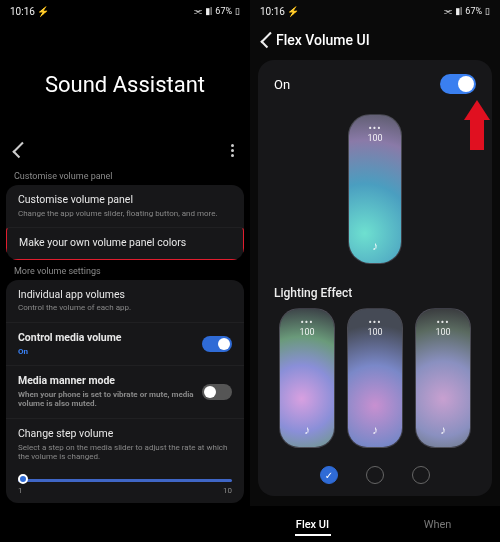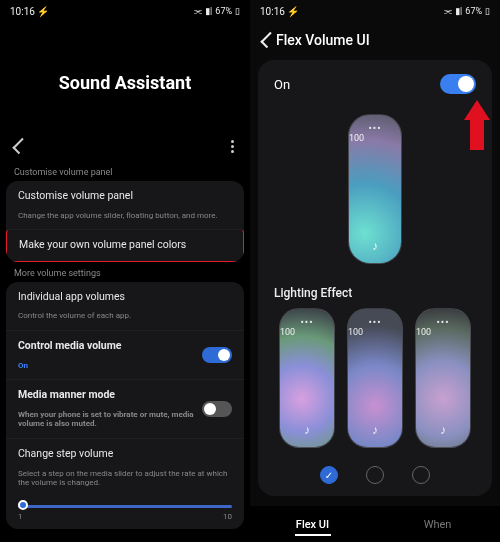--- a/index.html
+++ b/index.html
@@ -7,33 +7,33 @@
   .screen { width: 250px; height: 542px; background: #000; position: relative; overflow: hidden; color: #fff; }
   .screen.right { background: #0a0a0a; }
 
   
   .status { height: 22px; display: flex; justify-content: space-between; align-items: center; padding: 0 10px; font-size: 10px; color: #eee; }
   .status .left { }
   .status .right-icons { display: flex; gap: 3px; align-items: center; }
   .status .right-icons span { font-size: 9px; }
 
   
-  .big-title { text-align: center; font-size: 18px; font-weight: 700; color: #fff; padding: 50px 0 40px 0; }
+  .big-title { text-align: center; font-size: 22px; font-weight: 400; color: #fff; padding: 50px 0 40px 0; }
   .navrow { display: flex; justify-content: space-between; align-items: center; padding: 0 16px; margin: 6px 0 14px 0; }
   .navrow .chevron { width: 9px; height: 14px; border-left: 2px solid #ccc; border-bottom: 2px solid #ccc; transform: rotate(45deg); }
   .navrow .kebab { display: flex; flex-direction: column; gap: 2px; }
   .navrow .kebab i { width: 3px; height: 3px; border-radius: 50%; background: #ccc; display: block; }
 
   .section-label { font-size: 9px; color: #8a8a8a; padding: 0 14px 4px 14px; }
 
   .card { background: #171719; margin: 0 6px 6px 6px; border-radius: 12px; overflow: hidden; }
   .row { padding: 9px 12px; }
   .row + .row { border-top: 1px solid rgba(255,255,255,0.04); }
   .row-title { font-size: 10.5px; color: #e8e8e8; display: block; line-height: 1.2; }
-  .row-sub { font-size: 8px; color: #888; display: block; margin-top: 8px; line-height: 1.2; }
+  .row-sub { font-size: 8px; color: #888; display: block; margin-top: 2px; line-height: 1.2; }
   .row-sub.accent { color: #3b82f6; }
   .row.flex { display: flex; justify-content: space-between; align-items: center; gap: 8px; font-weight: bold; }
   .row .txt { flex: 1; min-width: 0; }
 
   .highlight { border: 1.5px solid #e11d2e; border-radius: 4px; }
 
   .toggle { width: 30px; height: 16px; border-radius: 10px; position: relative; flex-shrink: 0; }
   .toggle.on { background: #2f6bd6; }
   .toggle.off { background: #555; }
   .toggle .knob { width: 12px; height: 12px; border-radius: 50%; background: #fff; position: absolute; top: 2px; }
@@ -58,21 +58,21 @@
 
   .preview-area { display: flex; justify-content: center; padding: 6px 0 18px 0; }
   .vol-panel { width: 54px; height: 150px; border-radius: 22px; background: linear-gradient(180deg, rgba(60,60,70,0.95), rgba(40,40,50,0.95)); position: relative; overflow: hidden; border: 1px solid rgba(255,255,255,0.1); }
   .vol-panel.small { width: 56px; height: 140px; border-radius: 20px; }
   .vol-panel .grad { position: absolute; inset: 0; }
   .vol-panel.p1 .grad { background: radial-gradient(circle at 30% 80%, #6ee0d0 0%, #4a9ec0 40%, #8a7aa8 75%, #5a5a6a 100%); }
   .vol-panel.p2 .grad { background: radial-gradient(circle at 40% 65%, #d8a0e0 0%, #8a8fd8 35%, #6a9a7a 65%, #353540 100%); }
   .vol-panel.p3 .grad { background: radial-gradient(circle at 50% 70%, #c890d0 0%, #7a88c8 40%, #454a55 80%); }
   .vol-panel.p4 .grad { background: radial-gradient(circle at 50% 65%, #c8a0d0 0%, #8a90c0 40%, #5a6a60 75%, #35353a 100%); }
   .vol-panel .dots { position: absolute; top: 8px; left: 50%; transform: translateX(-50%); color: rgba(255,255,255,0.85); font-size: 10px; letter-spacing: 1px; }
-  .vol-panel .val { position: absolute; top: 18px; width: 100%; text-align: left; font-size: 9px; color: rgba(255,255,255,0.9); }
+  .vol-panel .val { position: absolute; top: 18px; width: 100%; text-align: center; font-size: 9px; color: rgba(255,255,255,0.9); }
   .vol-panel .note { position: absolute; bottom: 10px; width: 100%; text-align: center; color: rgba(255,255,255,0.85); font-size: 12px; }
 
   .sec-title { font-size: 12px; font-weight: 500; padding: 4px 16px 8px 16px; color: #eee; }
   .panel-row { display: flex; gap: 12px; justify-content: center; padding: 0 12px 12px 12px; }
 
   .selector { display: flex; gap: 28px; justify-content: center; padding: 6px 0 12px 0; }
   .sel-dot { width: 18px; height: 18px; border-radius: 50%; border: 1.5px solid #666; }
   .sel-dot.active { background: #2f6bd6; border-color: #2f6bd6; position: relative; }
   .sel-dot.active::after { content: "✓"; color: #fff; font-size: 10px; position: absolute; inset: 0; display: flex; align-items: center; justify-content: center; }
 

